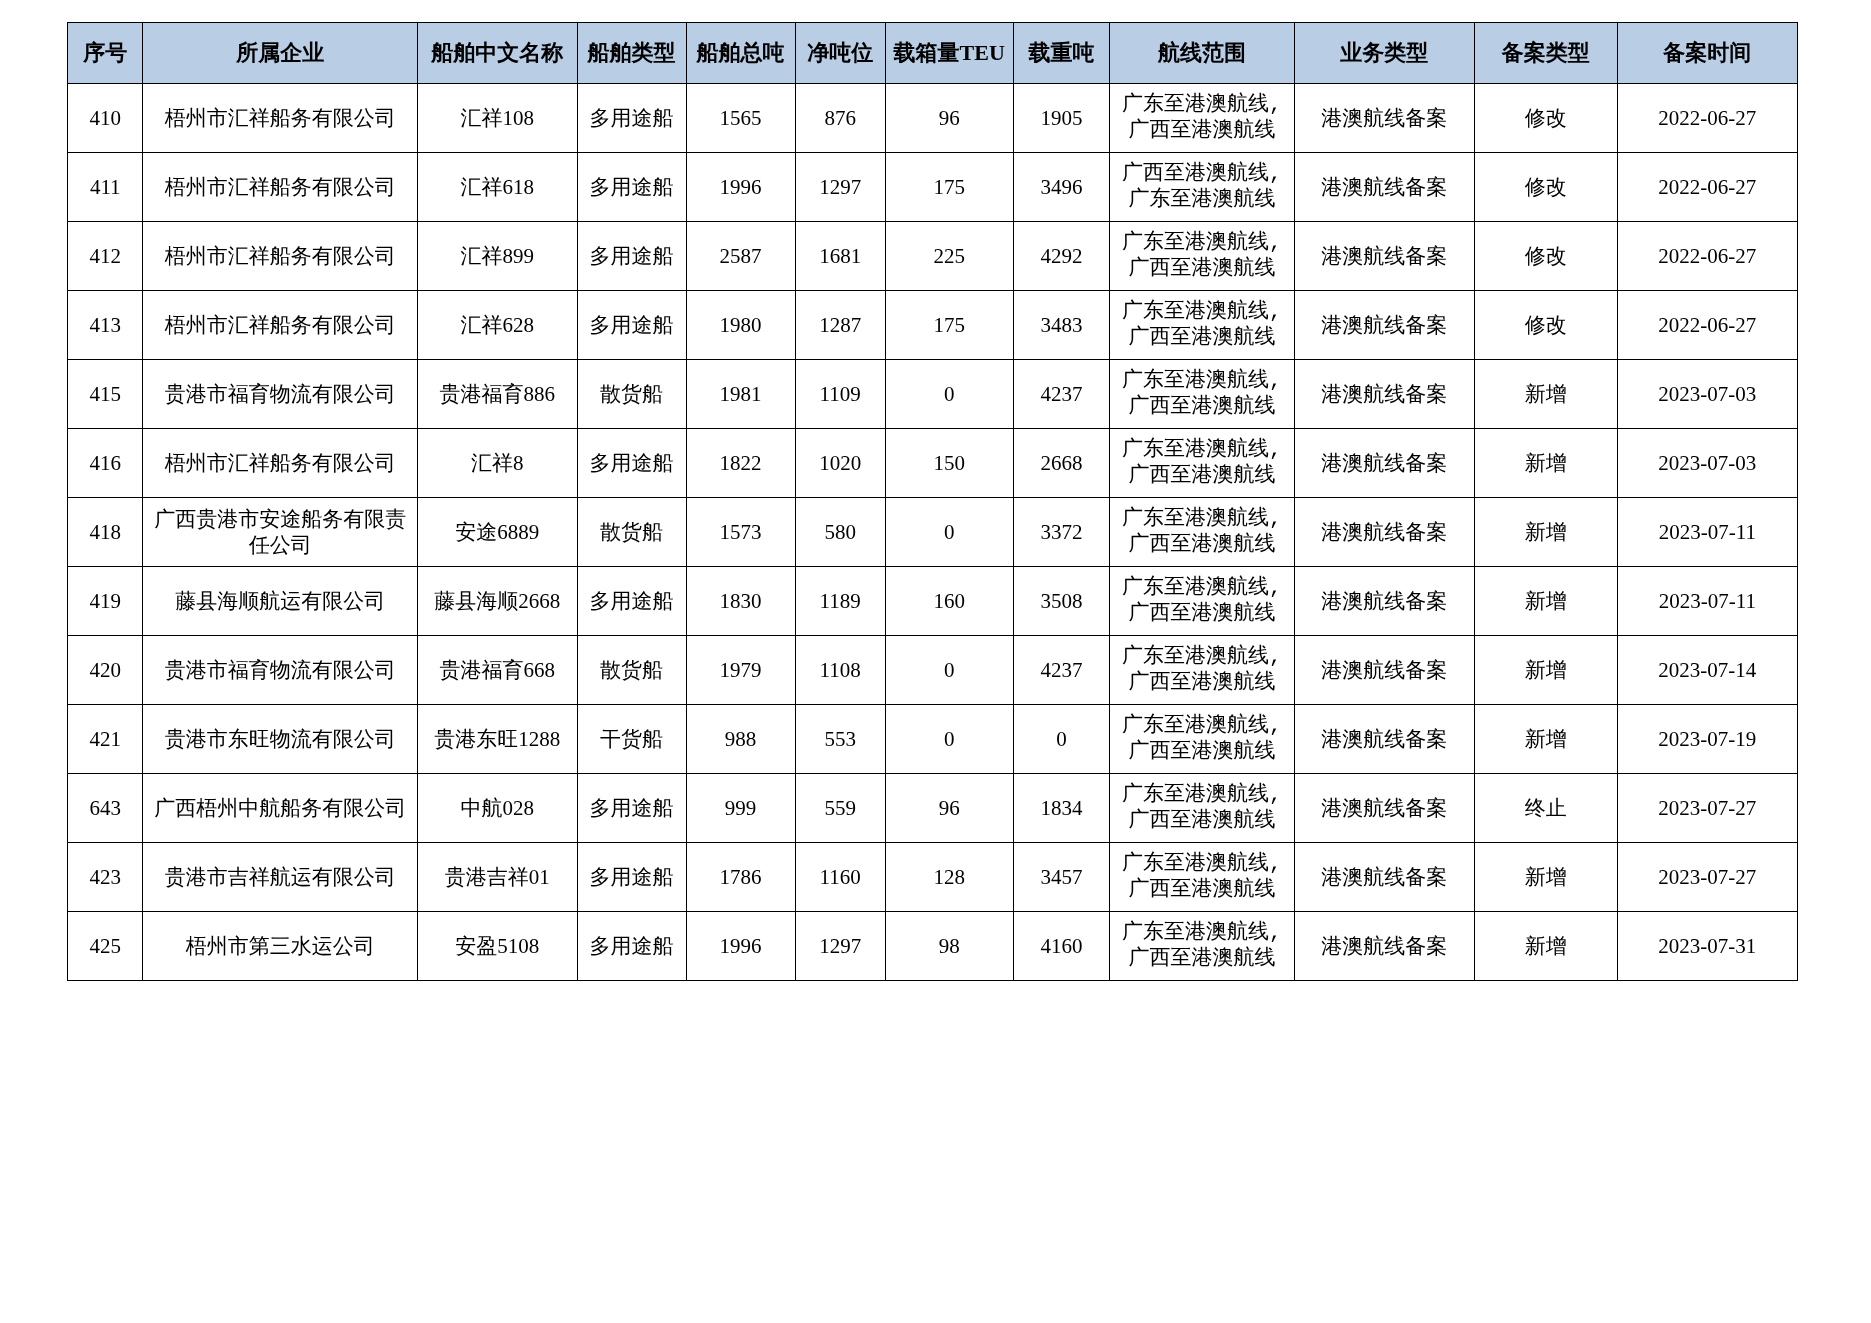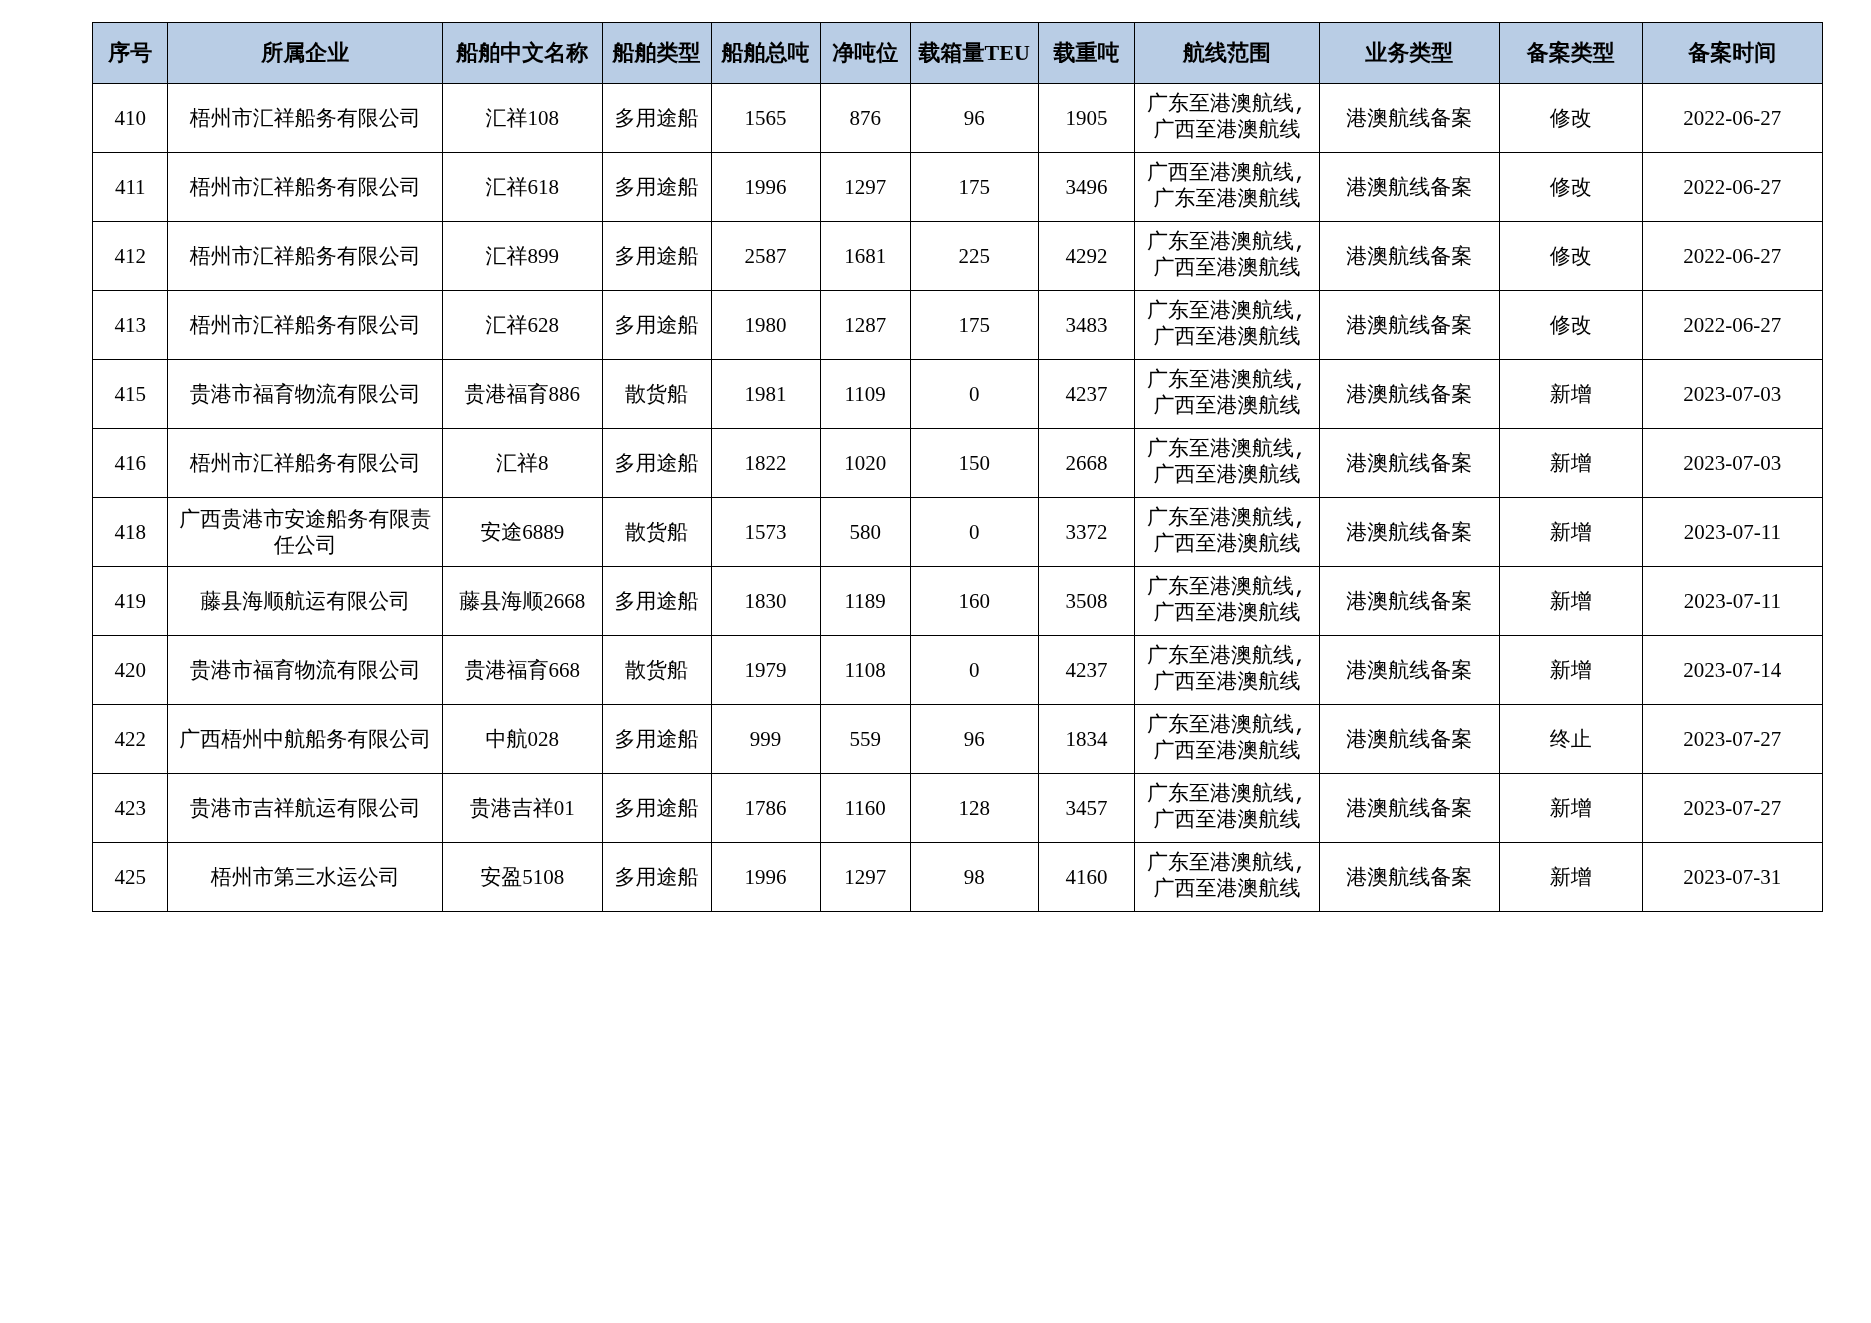--- a/index.html
+++ b/index.html
@@ -11,21 +11,21 @@
     width: 1871px;
     height: 1323px;
     font-family: "Liberation Serif", "DejaVu Serif", serif;
     color: #000000;
     overflow: hidden;
   }
   .page {
     box-sizing: border-box;
     width: 1871px;
     height: 1264px;
-    padding: 22px 70px 0 92px;
+    padding: 22px 70px 0 67px;
   }
   table.reg-table {
     border-collapse: collapse;
     width: 1731px;
     table-layout: fixed;
   }
   table.reg-table th,
   table.reg-table td {
     border: 1px solid #000000;
     text-align: center;
@@ -251,21 +251,38 @@
           <td>4237</td>
           <td class="route">
             <span class="rline">广东至港澳航线,</span>
             <span class="rline">广西至港澳航线</span>
           </td>
           <td>港澳航线备案</td>
           <td>新增</td>
           <td>2023-07-14</td>
         </tr>
         <tr>
-          <td>422</td>
+          <td>421</td>
+          <td>贵港市东旺物流有限公司</td>
+          <td>贵港东旺1288</td>
+          <td>干货船</td>
+          <td>988</td>
+          <td>553</td>
+          <td>0</td>
+          <td>0</td>
+          <td class="route">
+            <span class="rline">广东至港澳航线,</span>
+            <span class="rline">广西至港澳航线</span>
+          </td>
+          <td>港澳航线备案</td>
+          <td>新增</td>
+          <td>2023-07-19</td>
+        </tr>
+        <tr>
+          <td>643</td>
           <td>广西梧州中航船务有限公司</td>
           <td>中航028</td>
           <td>多用途船</td>
           <td>999</td>
           <td>559</td>
           <td>96</td>
           <td>1834</td>
           <td class="route">
             <span class="rline">广东至港澳航线,</span>
             <span class="rline">广西至港澳航线</span>

